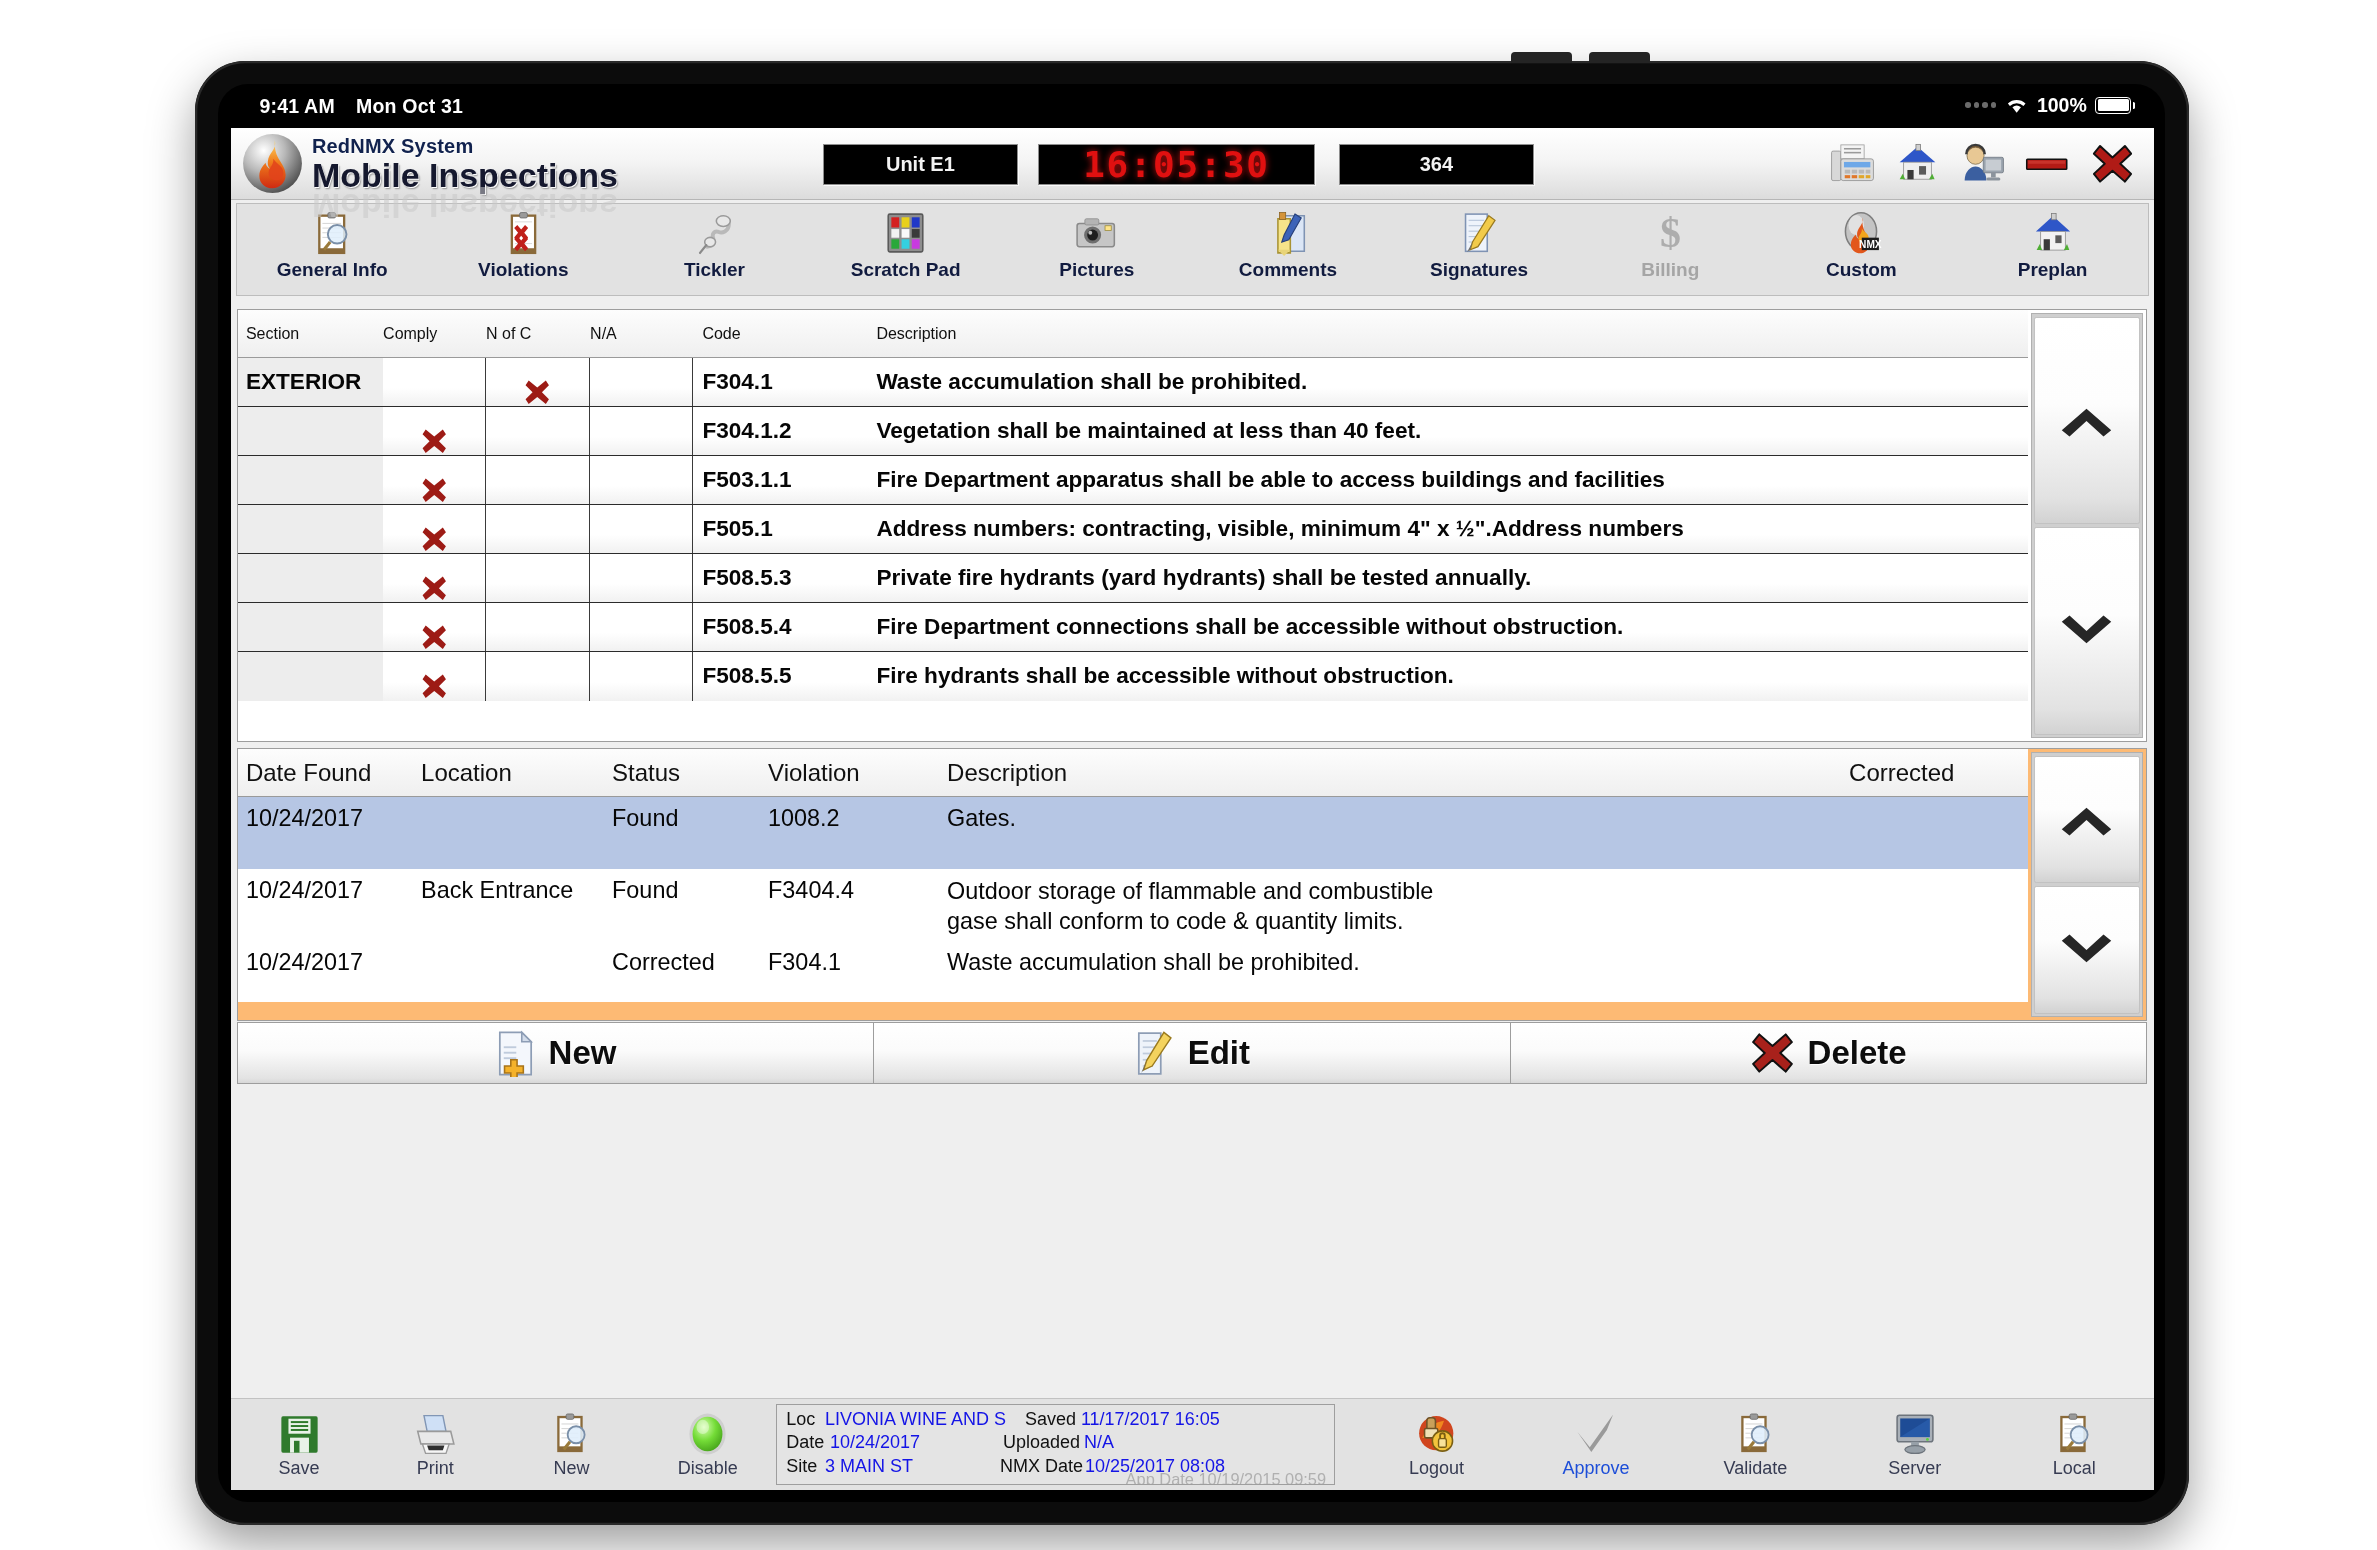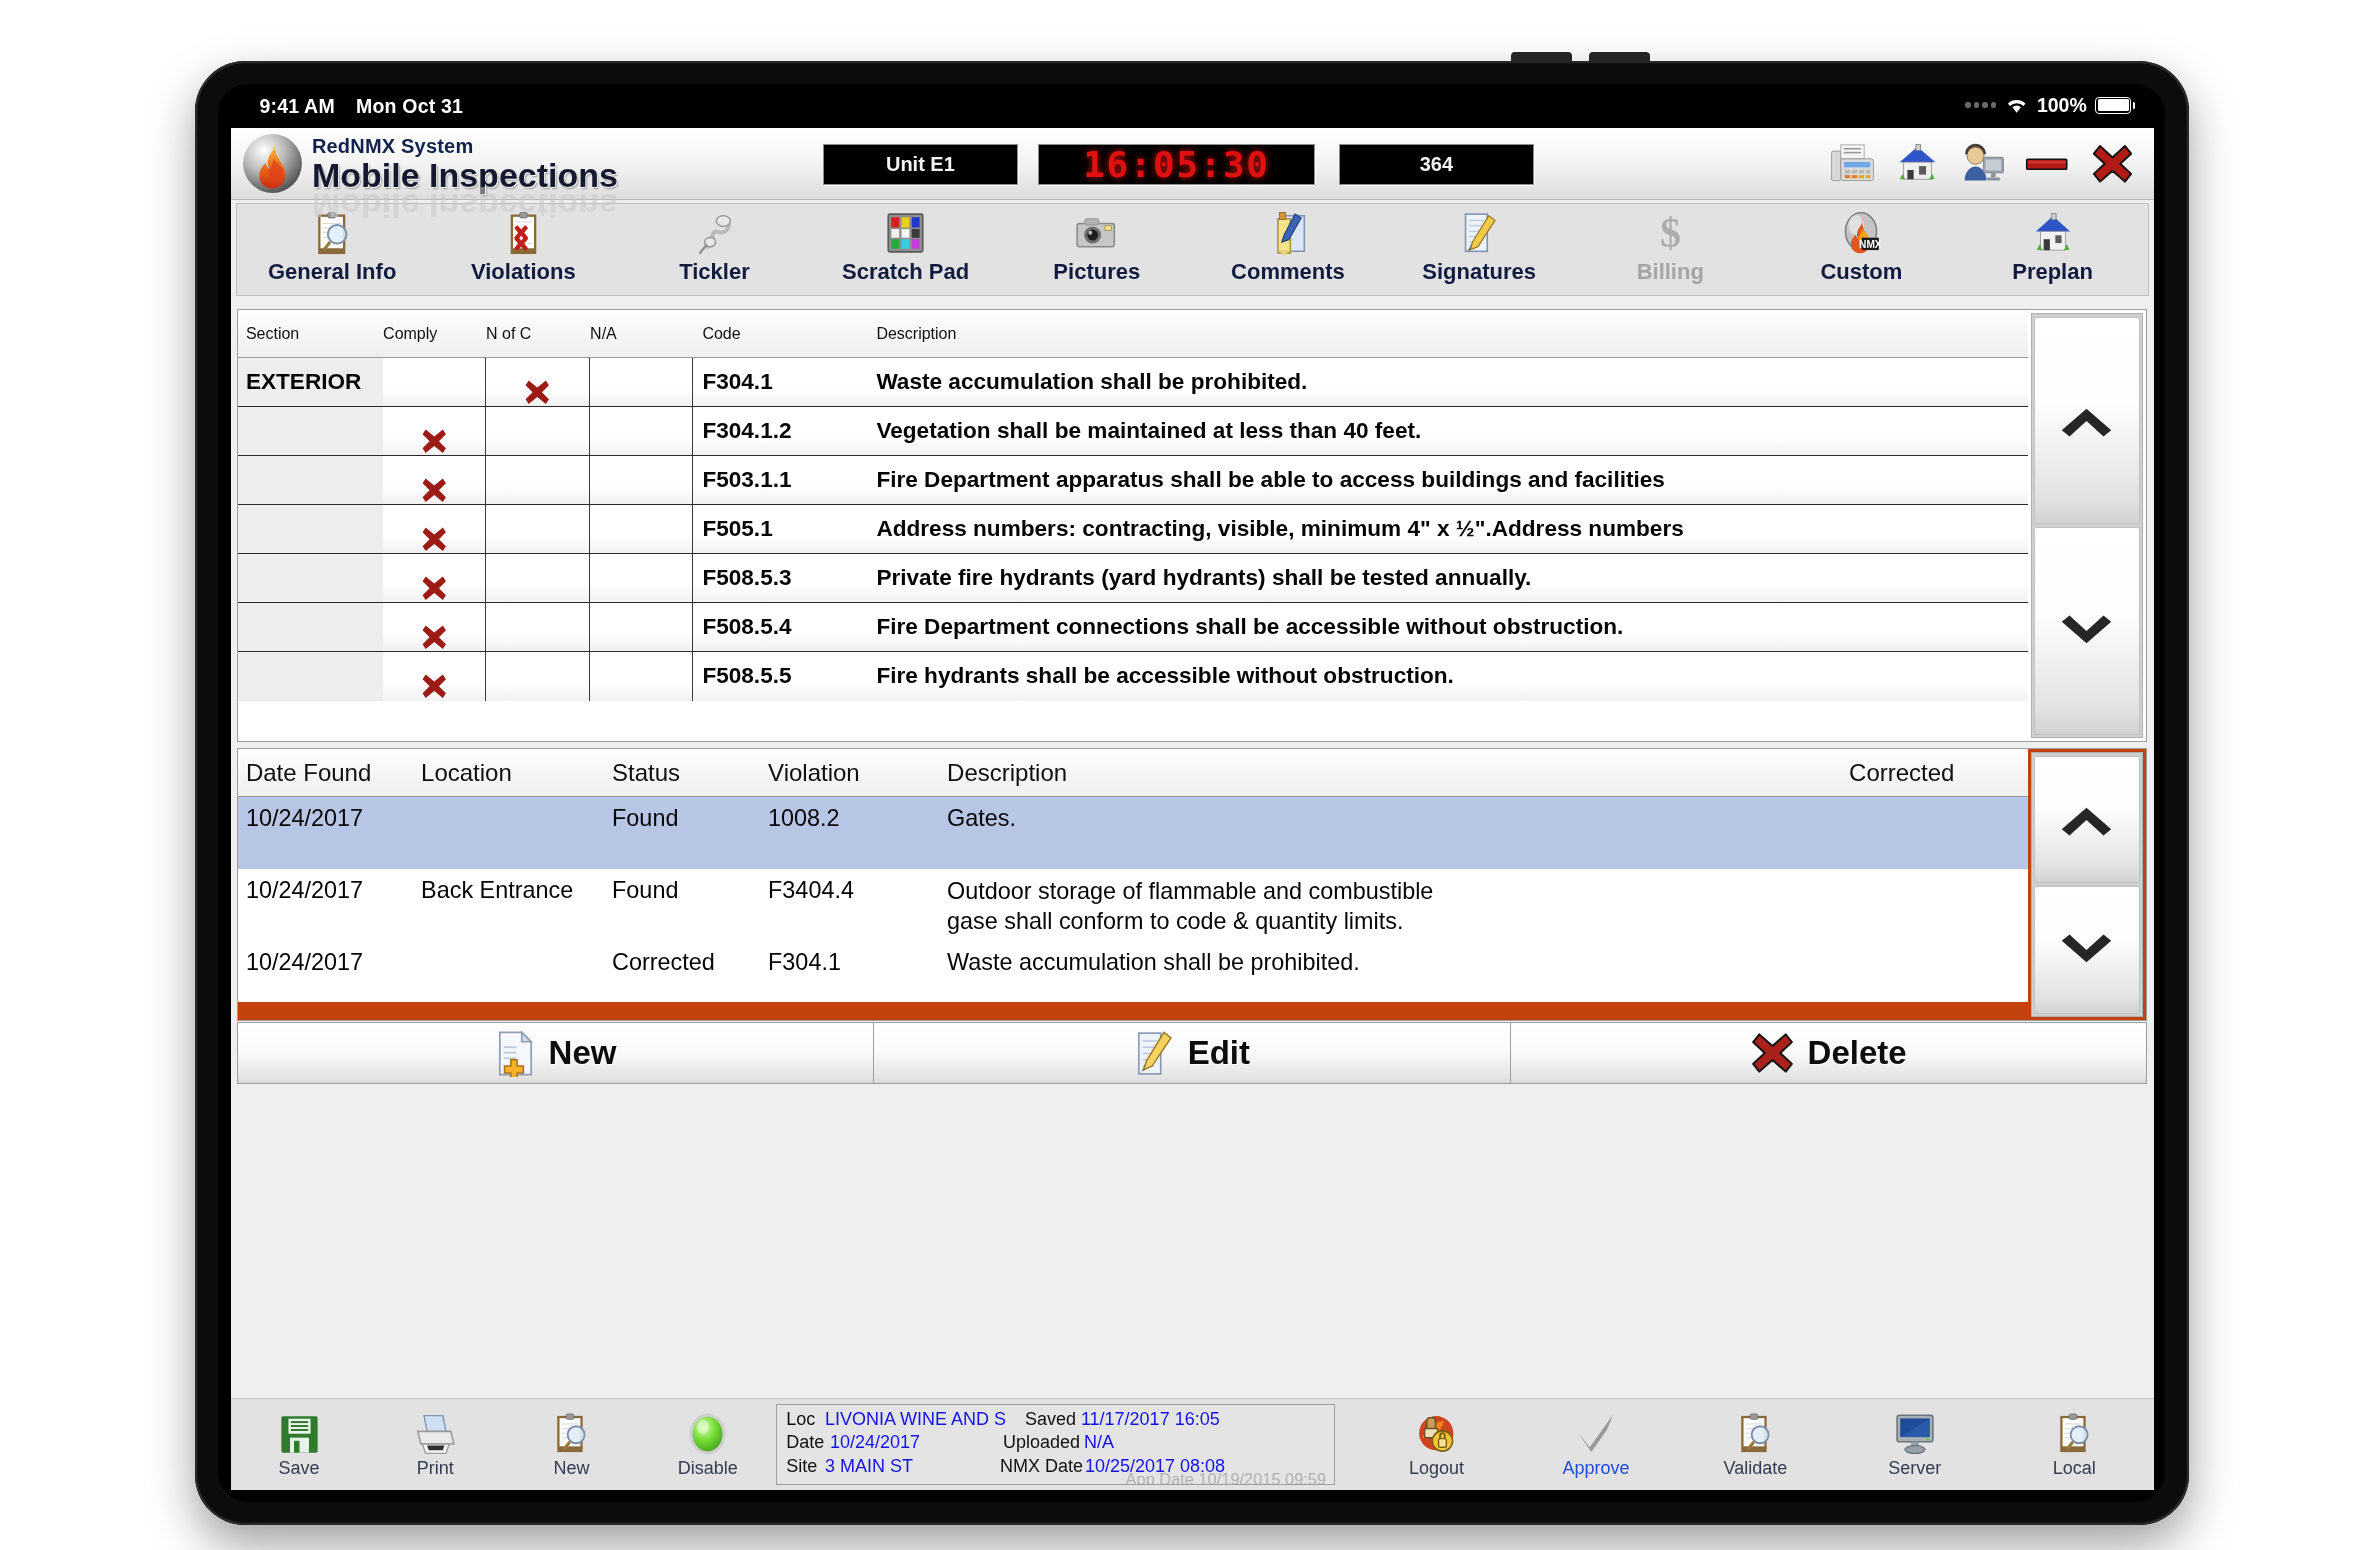--- a/index.html
+++ b/index.html
@@ -58,28 +58,28 @@
   #lcd-count span{ color:#f2f2f2; font-size:20px; font-weight:bold;}
 
   #title-icons{ position:absolute; right:17px; top:11px; display:flex; align-items:center; gap:17px;}
   #title-icons .ti{ width:48px;height:48px; display:flex;align-items:center;justify-content:center;}
 
   
   #toolbar{ height:93px; margin:3.1px 4.7px 0 4.7px; background:#e2e2e2;
     border:0.8px solid #bdbdbd; display:flex; align-items:flex-start; }
   .tb{ flex:1; text-align:center; padding-top:4.7px; }
   .tb .gl{ height:48px; display:flex;align-items:center;justify-content:center;}
-  .tb .lb{ font-size:22px; font-weight:bold; color:#111b3f; margin-top:1.6px; }
+  .tb .lb{ font-size:19px; font-weight:bold; color:#111b3f; margin-top:1.6px; }
   .tb.dis .lb{ color:#a5a5a5; }
 
   
   #panel-top{ position:absolute; left:6.2px; top:181px; width:1910px; height:433px;
      background:#fff; border:1.6px solid #9d9d9d; }
   #panel-bot{ position:absolute; left:6.2px; top:620px; width:1910px; height:273px;
-     background:#c2410c; border:1.6px solid #9d9d9d; }
+     background:#fdba74; border:1.6px solid #9d9d9d; }
   #btnbar{ position:absolute; left:6.2px; top:894px; width:1910px; height:62px; }
 
   
   .grid{ position:absolute; left:0; top:0; bottom:0; right:118px; overflow:hidden;}
   .hdr{ display:flex; height:48px; align-items:center;
         background:linear-gradient(180deg,#fdfdfd,#efefef);
         border-bottom:1.6px solid #9a9a9a; }
   .hdr div{ font-size:16px; color:#101010; font-weight:normal; }
   .row{ display:flex; border-bottom:1.6px solid #2b2b2b; position:relative;
         background:linear-gradient(180deg,#ffffff 62%,#f1f1f1 100%); }

